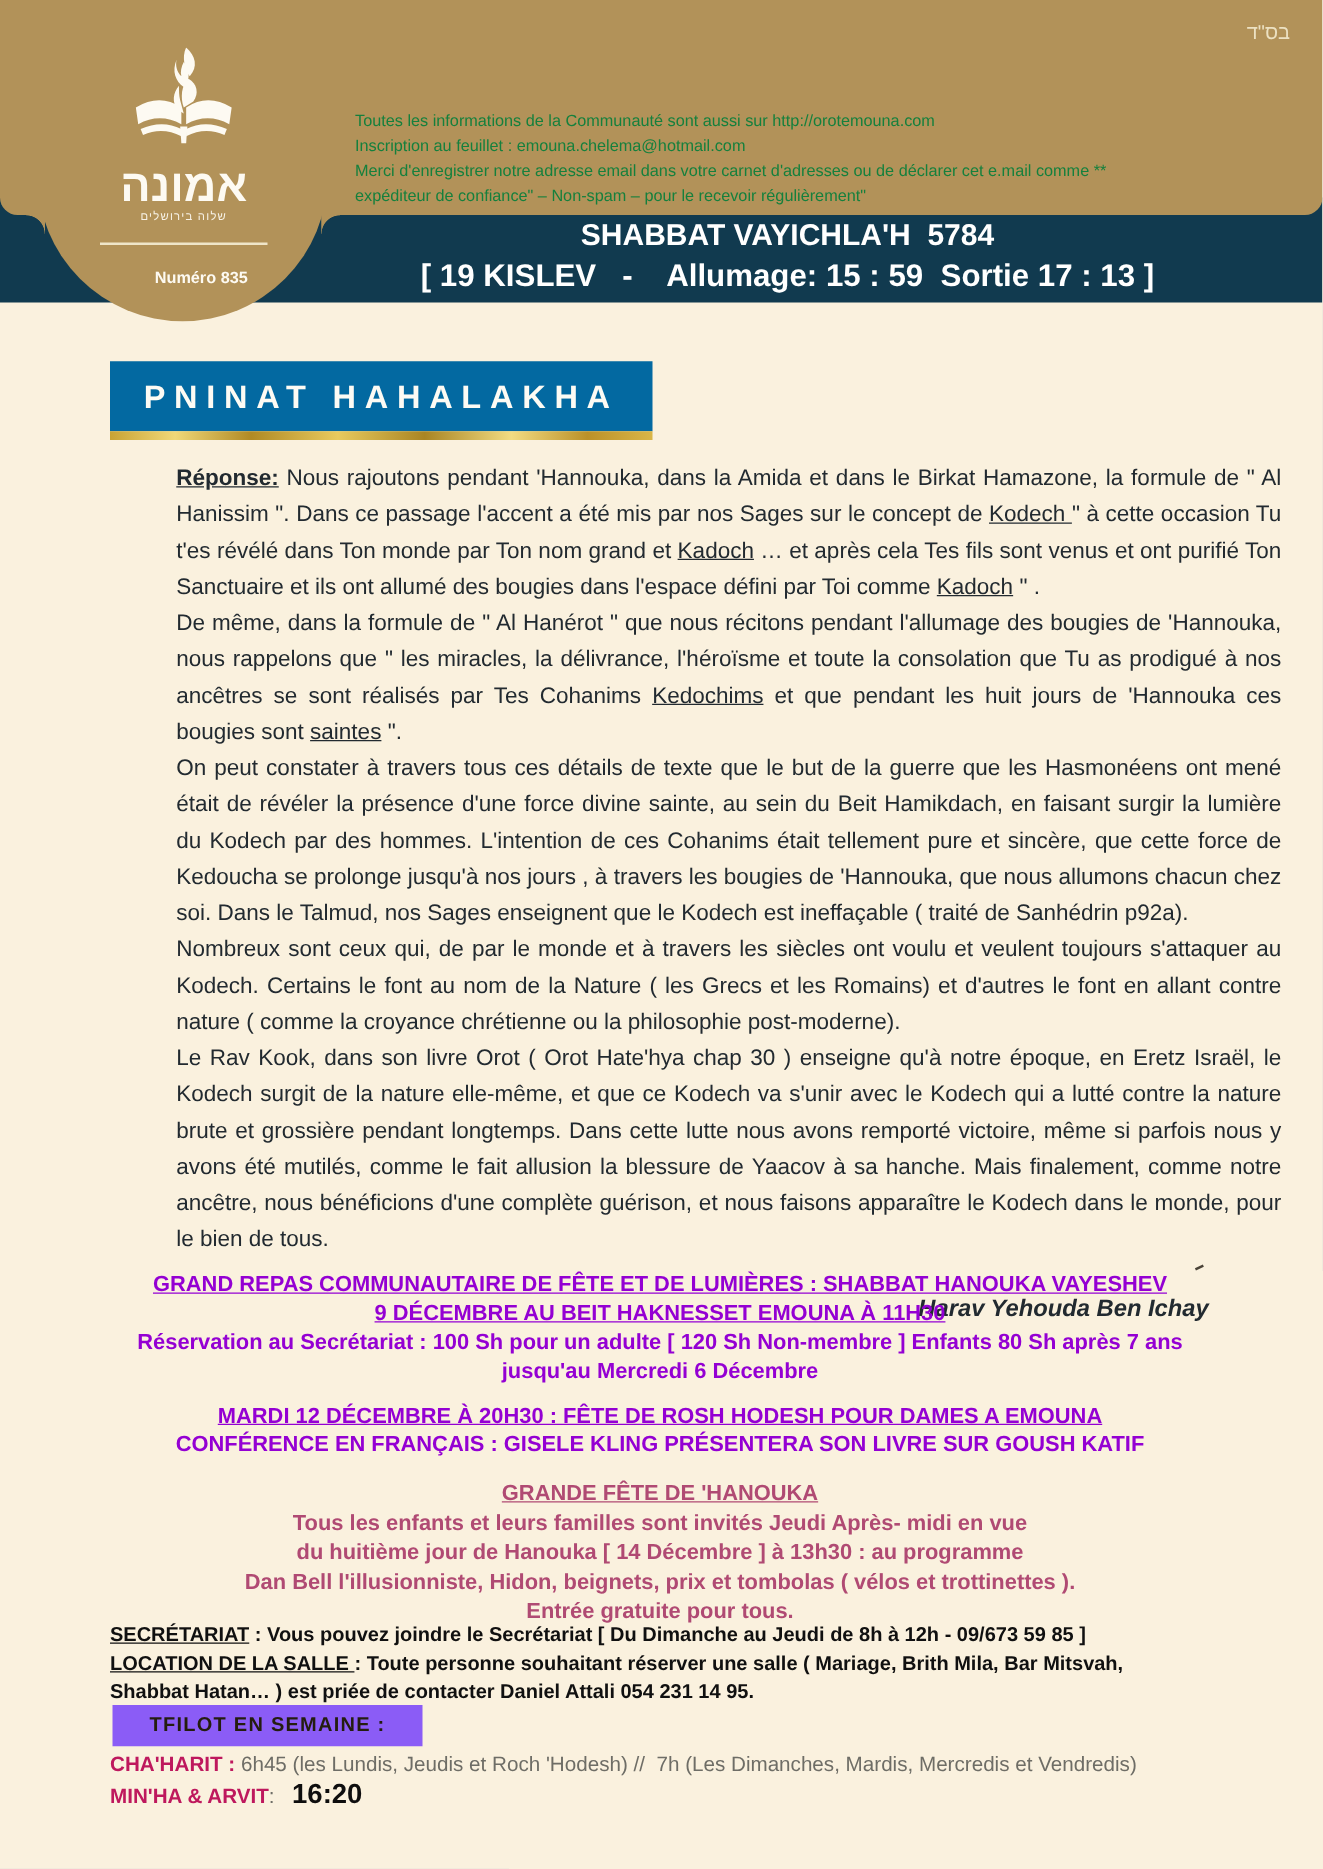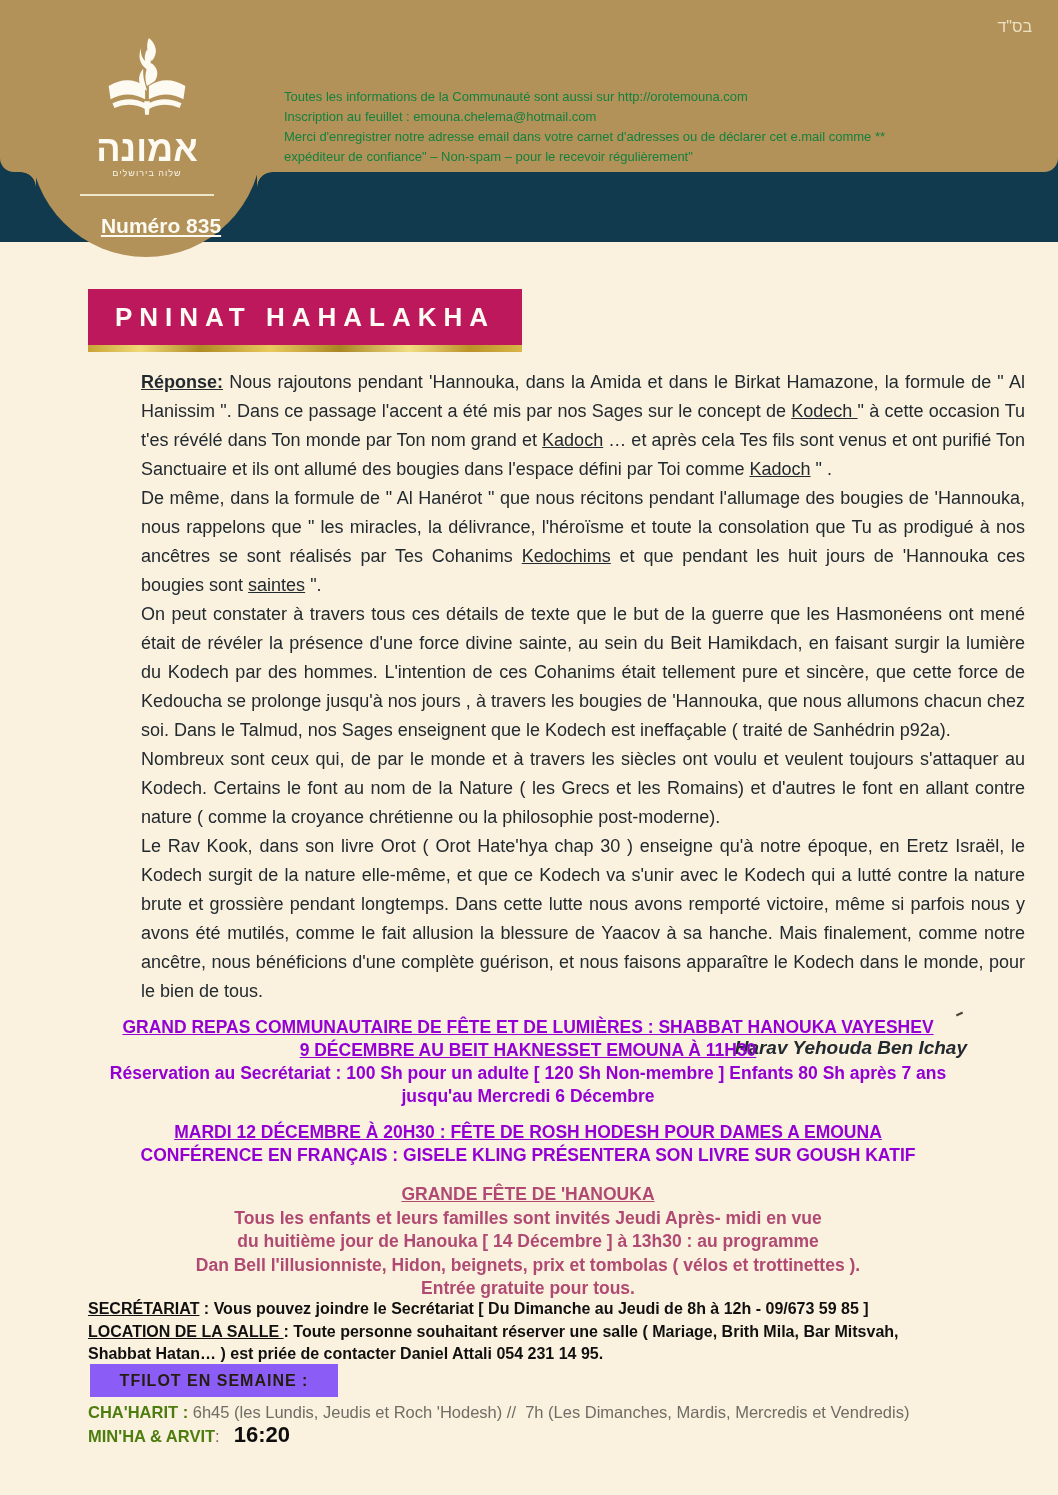--- a/index.html
+++ b/index.html
@@ -14,33 +14,33 @@
   .gold-band{position:absolute;left:0;top:0;width:1058px;height:172px;background:#b29259;border-radius:0 0 14px 14px;z-index:3;}
   .fillet{position:absolute;top:172px;width:15px;height:15px;z-index:3;}
   .fillet.left{left:21px;background:radial-gradient(circle 15px at 0% 100%, #113a4f 14.4px, #b29259 15px);}
   .fillet.right{left:257px;background:radial-gradient(circle 15px at 100% 100%, #113a4f 14.4px, #b29259 15px);}
   .bsd{position:absolute;right:26px;top:18px;z-index:4;color:#ece1c2;font-size:16px;}
   .logo-content{position:absolute;left:59px;top:38px;width:176px;z-index:4;text-align:center;color:#fdfaf2;}
   .logo-emblem{display:block;margin:0 auto;}
   .logo-name{font-size:36px;font-weight:bold;line-height:34px;margin-top:2px;}
   .logo-sub{font-size:9px;letter-spacing:1px;opacity:.92;margin-top:2px;}
   .logo-divider{width:134px;height:2px;background:#efe5c9;margin:16px auto 0;}
-  .logo-issue{font-size:21px;font-weight:bold;margin-top:18px;padding-left:28px;text-decoration:underline;}
+  .logo-issue{font-size:13px;font-weight:bold;margin-top:18px;padding-left:28px;}
   .hach-box{
     position:absolute;left:284px;top:38px;width:336px;height:38px;z-index:4;
     border:2px solid #e7d8b2;display:flex;align-items:center;justify-content:center;
     color:#f4ecd6;font-size:17px;font-weight:bold;letter-spacing:1px;white-space:pre;
   }
   .info-lines{position:absolute;left:284px;top:87px;z-index:4;color:#15803d;font-size:13px;line-height:20px;white-space:pre;}
   .band-titles{position:absolute;left:230px;top:173px;width:800px;z-index:4;text-align:center;color:#ffffff;font-weight:bold;}
   .band-title-1{font-size:24px;line-height:31px;white-space:pre;}
   .band-title-2{font-size:25px;line-height:34px;white-space:pre;}
   
   .banner{position:absolute;left:88px;top:289px;width:434px;z-index:5;}
-  .banner-box{height:56px;background:#be185d;display:flex;align-items:center;justify-content:center;}
+  .banner-box{height:56px;background:#0369a1;display:flex;align-items:center;justify-content:center;}
   .banner-title{color:#fdfbf4;font-size:26px;font-weight:bold;letter-spacing:7px;white-space:nowrap;}
   .banner-foil{height:7px;background:linear-gradient(90deg,#c8a334,#f0d878 12%,#b08a24 26%,#e8ca5e 42%,#a98523 58%,#f2dc82 74%,#bb9128 88%,#d9b648);}
   
   .article{position:absolute;left:141px;top:368px;width:884px;font-size:18px;line-height:29px;color:#222a30;}
   .question{margin-bottom:18px;}
   .para{text-align:justify;}
   .signature{margin-top:27px;text-align:right;padding-right:58px;font-weight:bold;font-style:italic;font-size:19px;}
   .stray-mark{position:absolute;left:956px;top:1013px;width:7px;height:2px;background:#4a4338;transform:rotate(-25deg);z-index:5;}
   
   .purple-block{position:absolute;left:28px;top:1016px;width:1000px;z-index:5;text-align:center;
@@ -49,21 +49,21 @@
     font-weight:bold;font-size:17.5px;line-height:23.5px;}
   .purple-block .u,.pink-block .u{text-decoration:underline;}
   .purple-block .spacer{height:13px;}
   
   .contact{position:absolute;left:88px;top:1298px;width:910px;z-index:5;font-size:16px;line-height:22.5px;color:#101010;}
   .contact .line{font-weight:bold;}
   
   .tfilot-btn{position:absolute;left:90px;top:1364px;width:248px;height:33px;z-index:5;background:#8b5cf6;
     display:flex;align-items:center;justify-content:center;color:#241d0f;font-weight:bold;font-size:16px;letter-spacing:1px;white-space:pre;}
   .tfilot-lines{position:absolute;left:88px;top:1402px;width:950px;z-index:5;font-size:16.5px;line-height:21px;}
-  .tf-label{font-weight:bold;color:#4d7c0f;}
+  .tf-label{font-weight:bold;color:#be185d;}
   .tf-value{color:#6e6d66;white-space:pre-wrap;}
   .tf-sep{color:#6e6d66;}
   .big-time{font-size:22px;font-weight:bold;color:#0e0e0e;margin-left:14px;}
   .minha-row{margin-top:1px;display:flex;align-items:baseline;}
 </style>
 </head>
 <body>
 
 <div id="canvas">
 
@@ -93,20 +93,24 @@
     <div class="logo-sub">שלוה בירושלים</div>
     <div class="logo-divider"></div>
     <div class="logo-issue">Numéro 835</div>
   </div>
 
   <div class="info-lines">Toutes les informations de la Communauté sont aussi sur http://orotemouna.com
 Inscription au feuillet : emouna.chelema@hotmail.com
 Merci d'enregistrer notre adresse email dans votre carnet d'adresses ou de déclarer cet e.mail comme **
 expéditeur de confiance" – Non-spam – pour le recevoir régulièrement"</div>
 
+  <div class="band-titles">
+    <div class="band-title-1">SHABBAT VAYICHLA'H  5784</div>
+    <div class="band-title-2">[ 19 KISLEV   -    Allumage: 15 : 59  Sortie 17 : 13 ]</div>
+  </div>
 
   <div class="banner">
     <div class="banner-box">
       <span class="banner-title">PNINAT HAHALAKHA</span>
     </div>
     <div class="banner-foil"></div>
   </div>
 
   <div class="article">
     <div>

